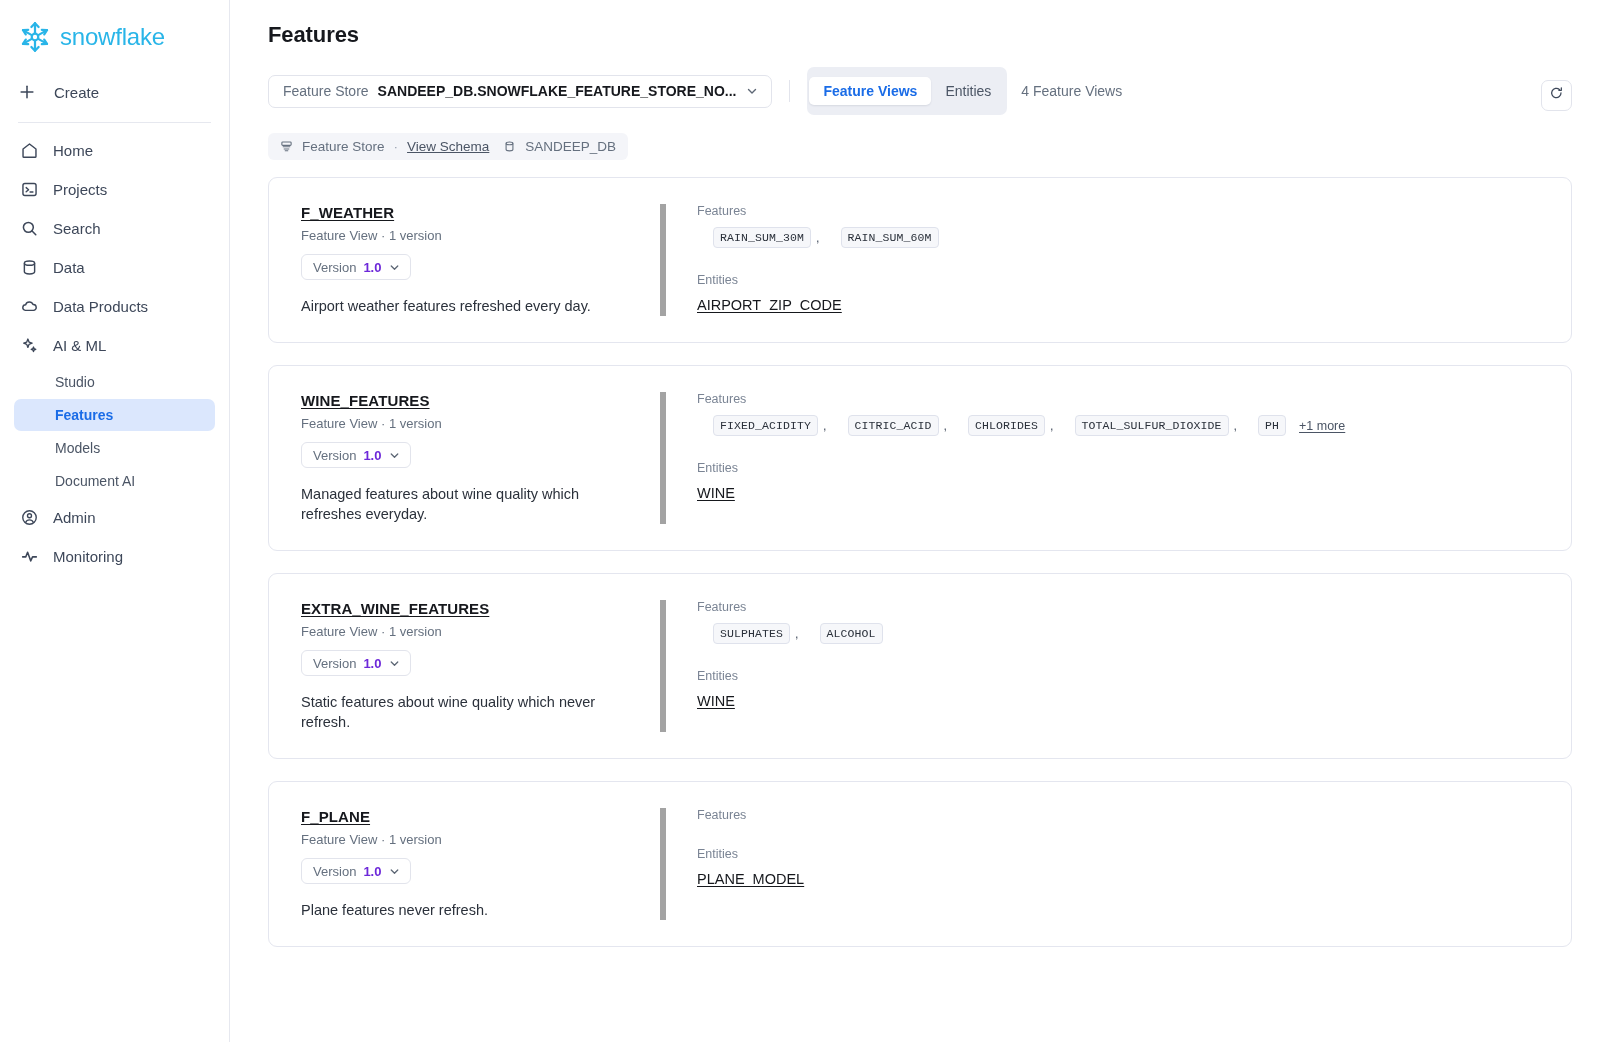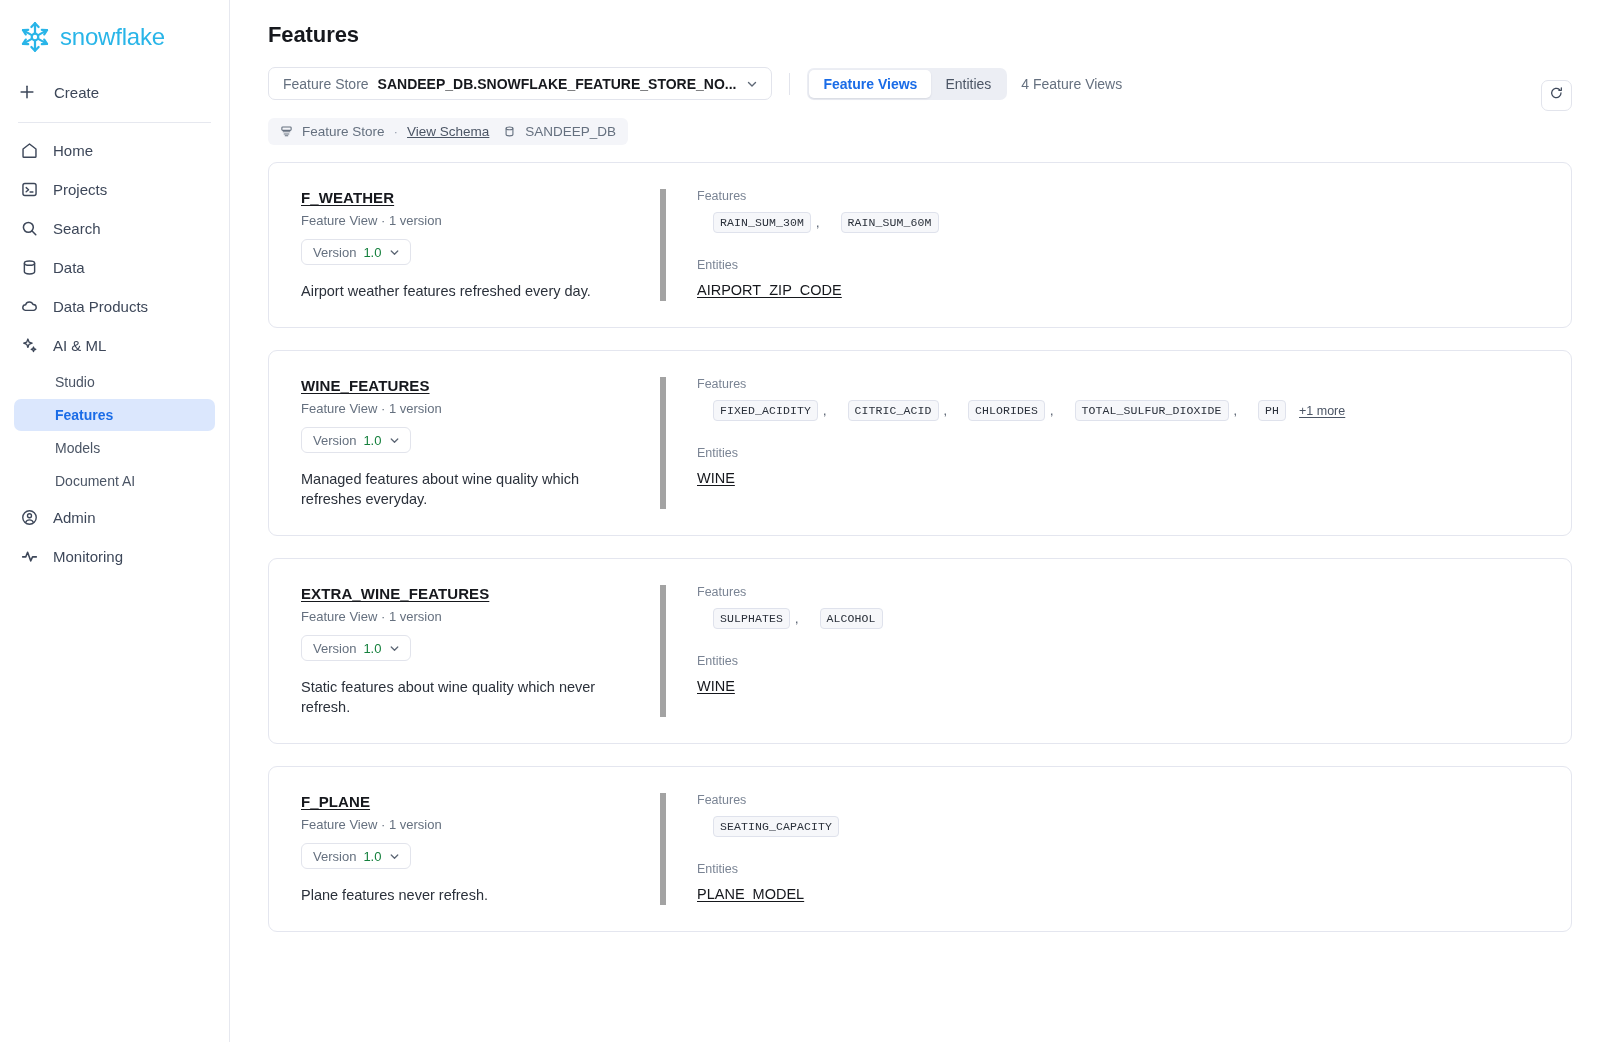--- a/index.html
+++ b/index.html
@@ -151,21 +151,21 @@
     width: 1px; height: 22px; background: #e2e4ec;
     margin: 0 17px;
   }
 
   .segmented {
     display: flex;
     align-items: center;
     background: #eceef4;
     border-radius: 7px;
     padding: 2px;
-    height: 32px;
+    height: 48px;
   }
   .seg {
     display: flex; align-items: center; justify-content: center;
     height: 28px;
     padding: 0 14px;
     font-size: 14px;
     border-radius: 5px;
     cursor: pointer;
     color: #4b5565;
     white-space: nowrap;
@@ -261,21 +261,21 @@
     gap: 7px;
     height: 26px;
     padding: 0 9px 0 11px;
     border: 1px solid #e2e4ec;
     border-radius: 6px;
     background: #fff;
     margin-top: 11px;
     cursor: pointer;
   }
   .ver-select .k { font-size: 13px; color: #65707f; }
-  .ver-select .v { font-size: 13px; color: #15803d; font-weight: 400; }
+  .ver-select .v { font-size: 13px; color: #6d28d9; font-weight: 700; }
   .ver-select .chev { display: flex; color: #5d6775; }
 
   .fv-desc {
     font-size: 14.5px;
     color: #2b313b;
     margin-top: 16px;
     line-height: 1.38;
     max-width: 352px;
   }
 
@@ -617,23 +617,20 @@
             <span class="chev">
               <svg viewBox="0 0 16 16" width="13" height="13" fill="none" stroke="currentColor" stroke-width="1.6" stroke-linecap="round" stroke-linejoin="round">
                   <polyline points="4,6.2 8,10.2 12,6.2"></polyline>
                 </svg>
             </span>
           </div>
           <div class="fv-desc">Plane features never refresh.</div>
         </div>
         <div class="card-right">
           <div class="sec-label">Features</div>
-          <div class="chip-row">
-              <span class="chip">SEATING_CAPACITY</span>
-            </div>
           <div class="entities-block">
             <div class="sec-label">Entities</div>
             <div><span class="entity-link">PLANE_MODEL</span></div>
           </div>
         </div>
       </div>
 
     </div>
   </div>
 </div>

